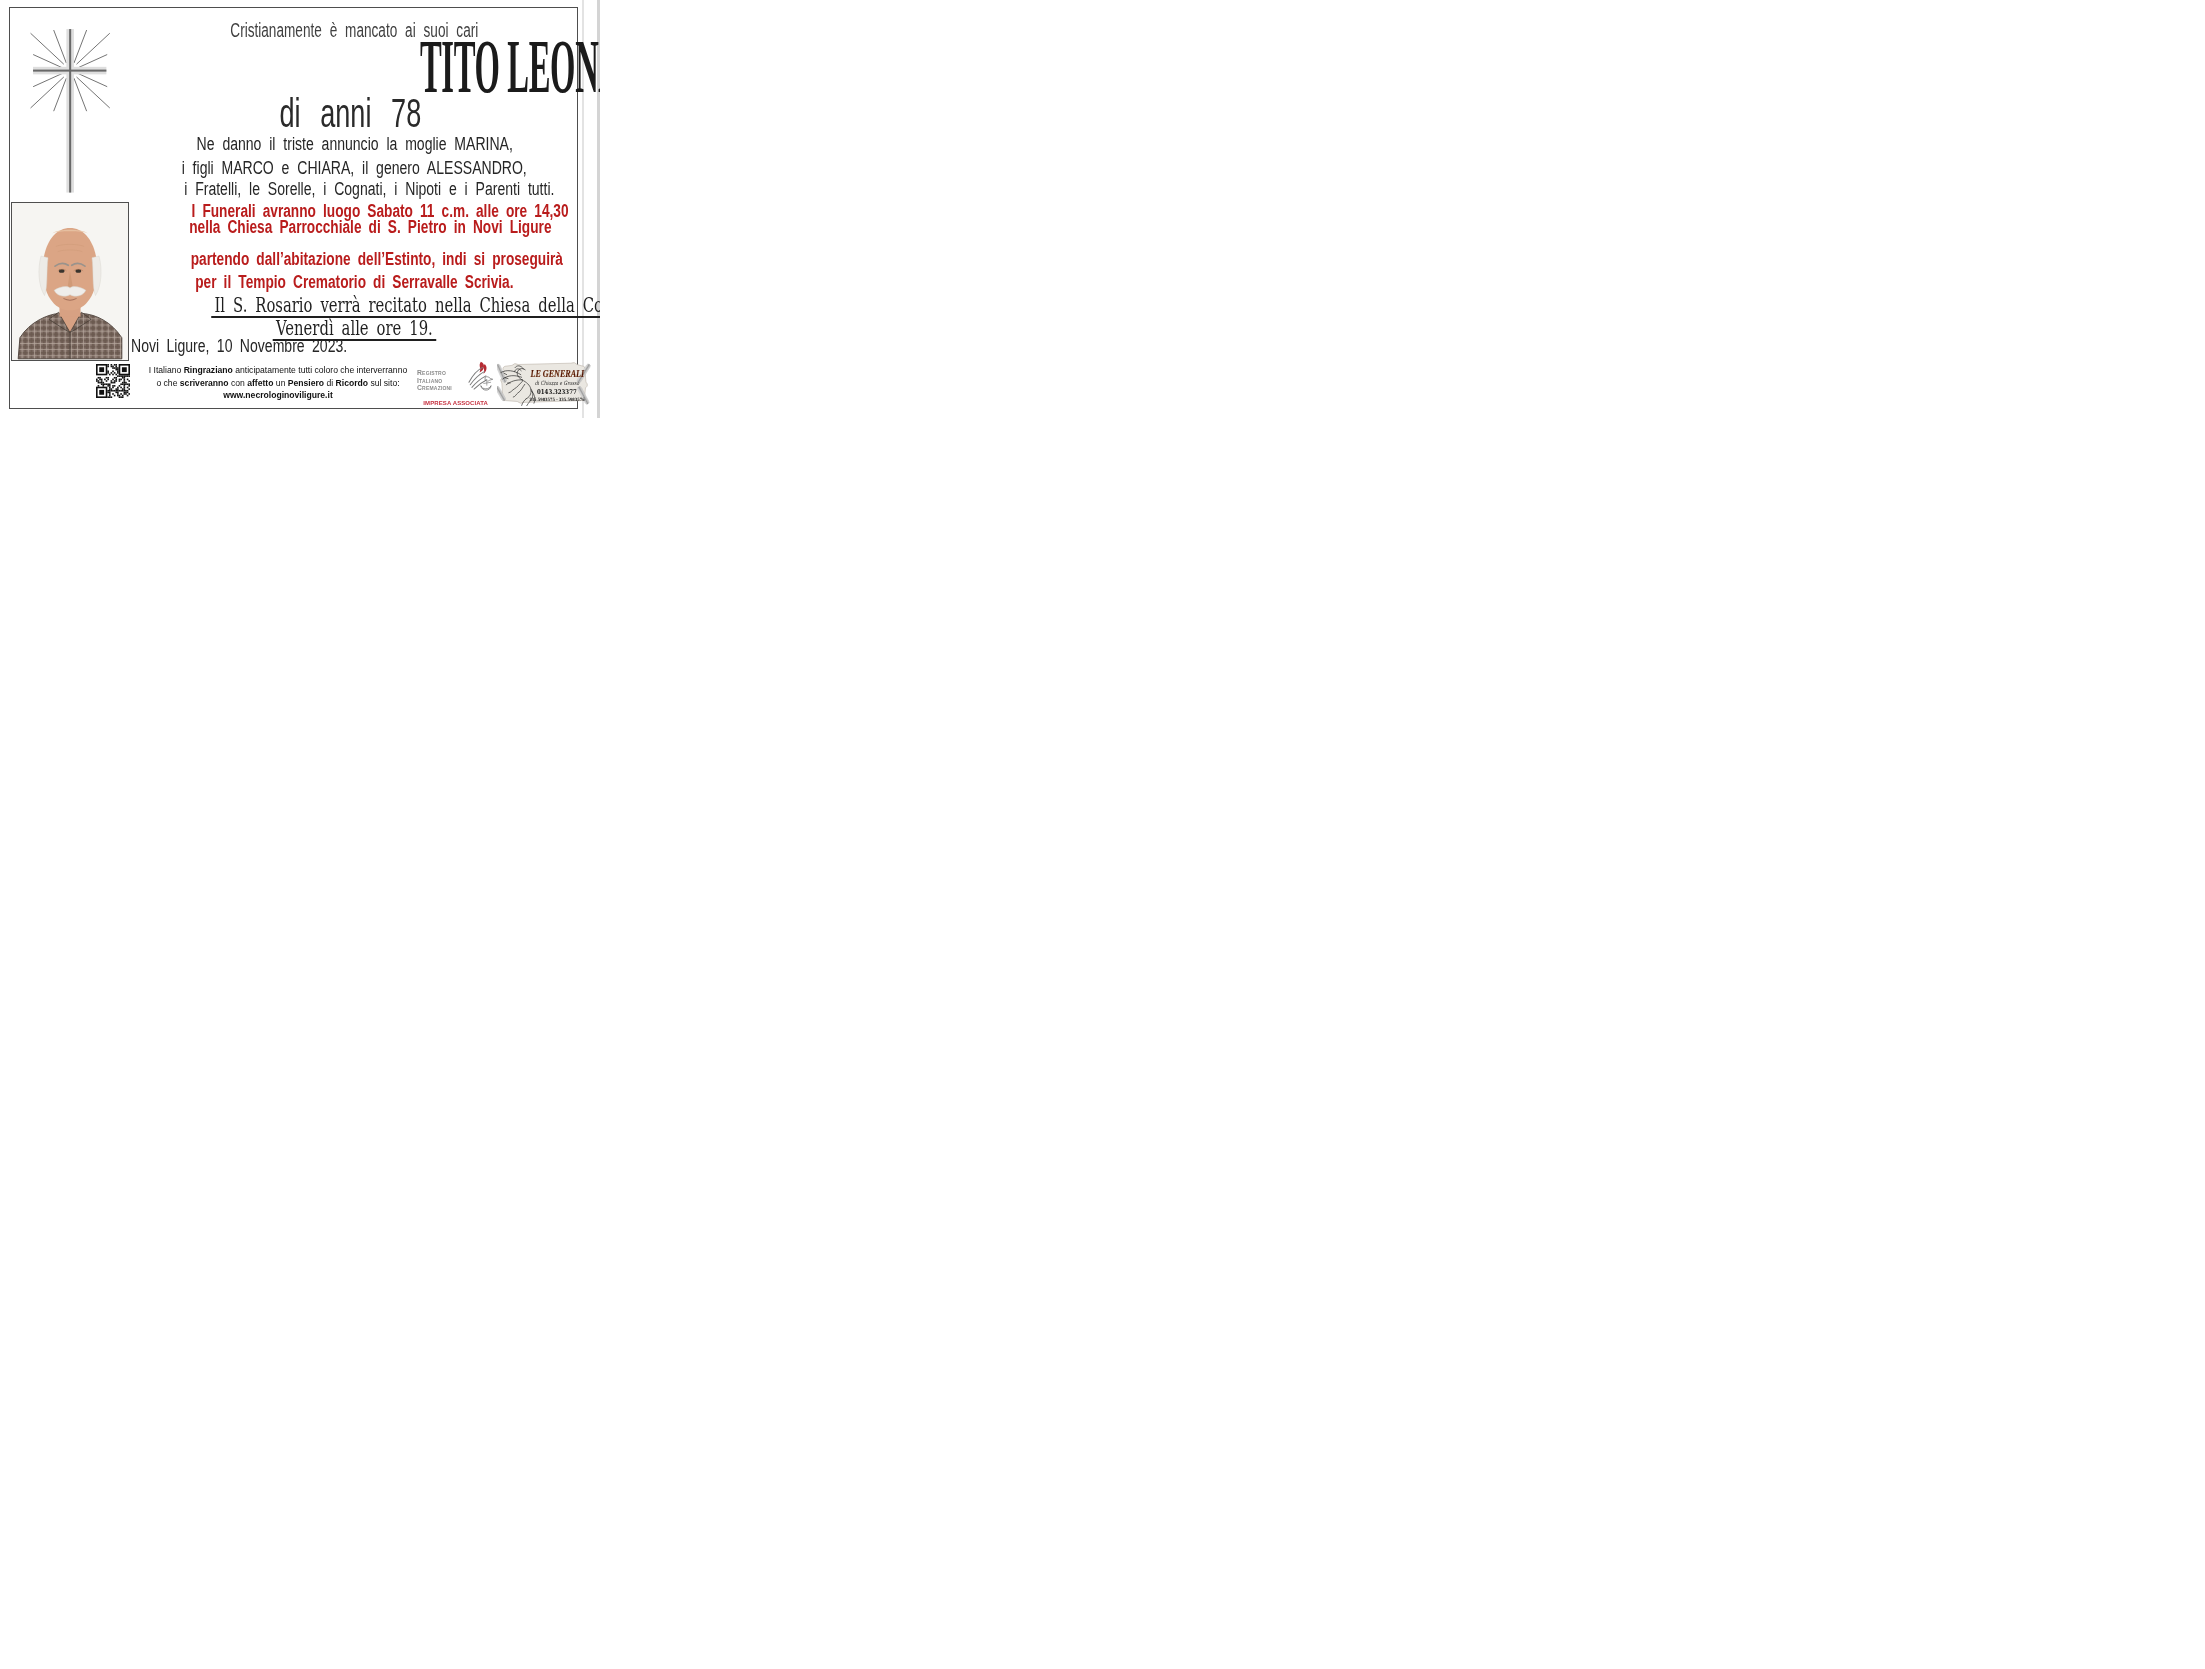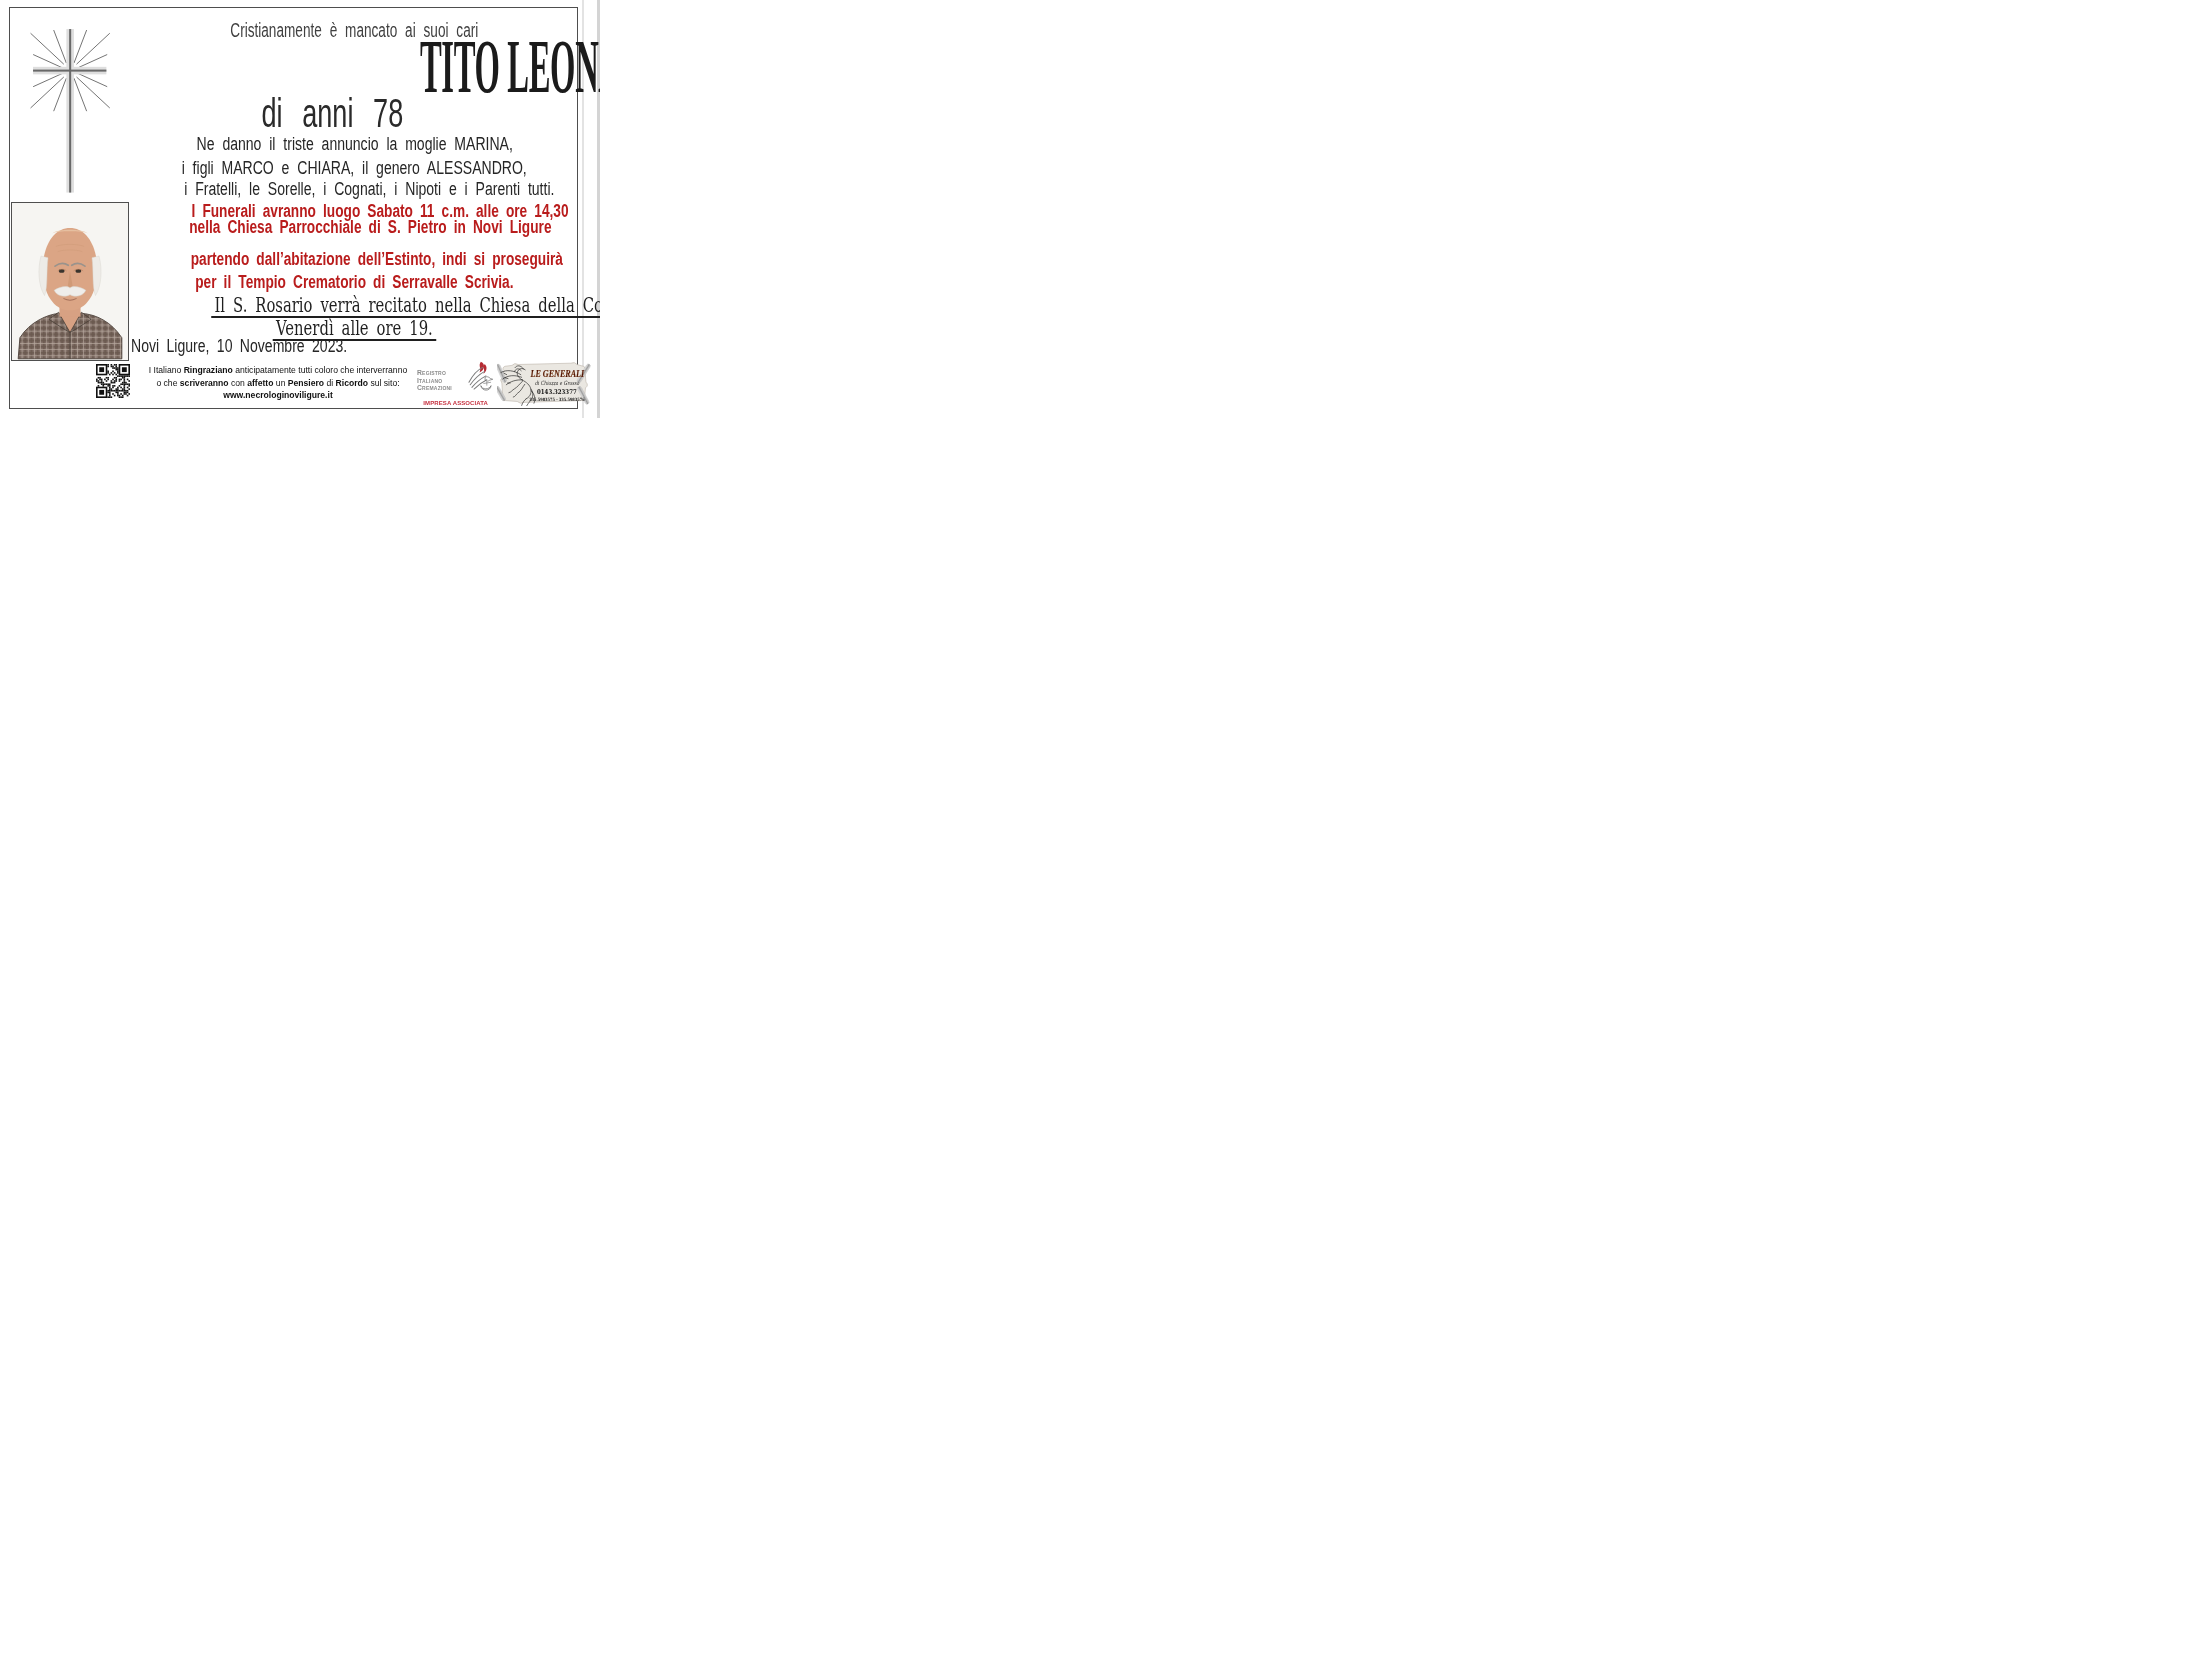--- a/index.html
+++ b/index.html
@@ -17,21 +17,21 @@
   .sx42>span{transform:scaleX(.43);}
   .sx66>span{transform:scaleX(.66);}
   .sx68>span{transform:scaleX(.68);}
   .sx72>span{transform:scaleX(.74);}
   .sx76>span{transform:scaleX(.76);}
   .sx78>span{transform:scaleX(.78);}
 
   .intro{top:13.2px;font-size:20px;color:#404040;word-spacing:.30em;margin-top:7px;}
   .title{left:126px;top:28px;font-size:76px;font-weight:bold;color:#1b1b1b;
          font-family:"Liberation Serif",serif;letter-spacing:-0.9px;}
-  .age{left:110px;top:93px;font-size:41px;font-weight:400;color:#2a2a2a;word-spacing:.45em;}
+  .age{left:128px;top:93px;font-size:41px;font-weight:400;color:#2a2a2a;word-spacing:.45em;}
 
   .b{font-size:18px;word-spacing:.28em;color:#262626;}
   .f{font-size:18px;font-weight:bold;word-spacing:.24em;color:#b91c1c;}
   .r{font-family:"DejaVu Serif",serif;font-size:20px;word-spacing:.22em;color:#1f1f1f;}
   .r>span{border-bottom:2.2px double #1f1f1f;padding:0 4.4px 1.3px 4.4px;}
 
   .date{position:absolute;left:131px;top:337px;font-size:18px;white-space:nowrap;
         line-height:1;color:#262626;}
   .date>span{display:inline-block;transform-origin:0 50%;transform:scaleX(.78);word-spacing:.25em;}
 

